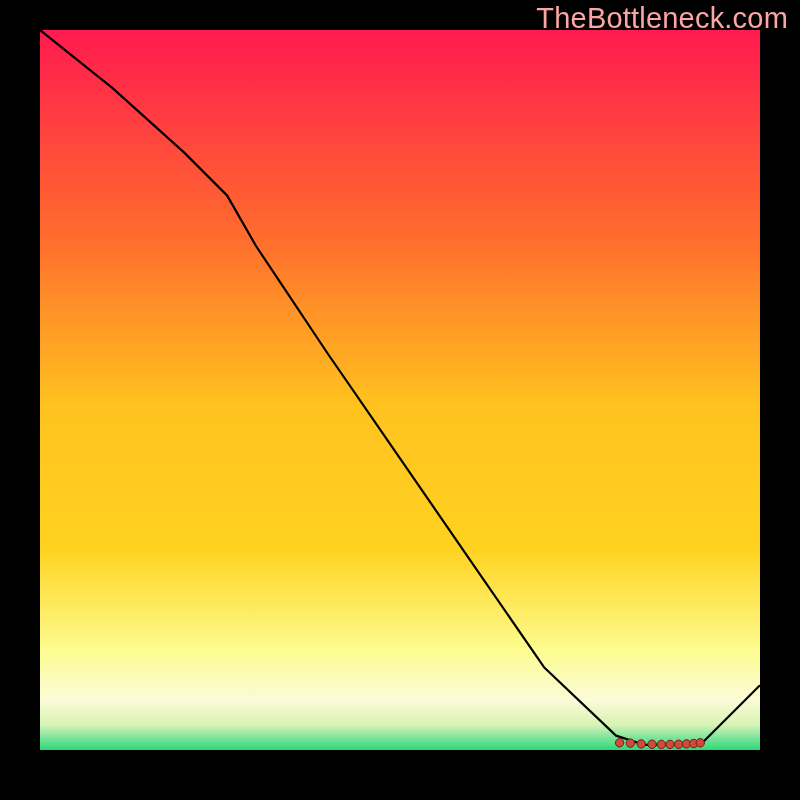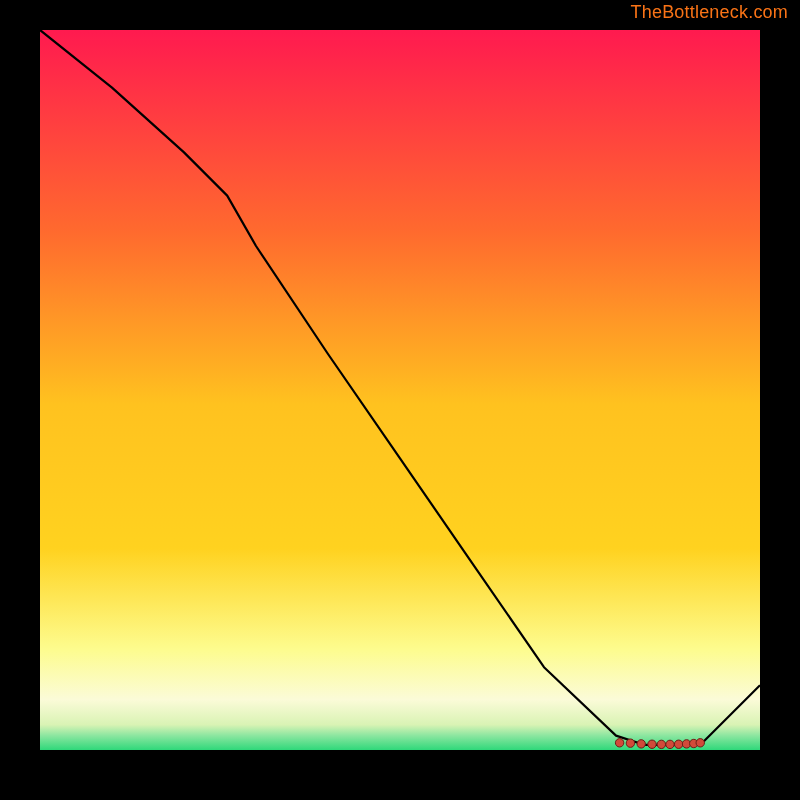--- a/index.html
+++ b/index.html
@@ -16,22 +16,22 @@
     left: 0;
     top: 0;
     width: 800px;
     height: 800px;
     background: #000;
   }
   .attribution {
     position: absolute;
     top: 2px;
     right: 12px;
-    color: #f97316;
-    font-size: 18px;
+    color: #fca5a5;
+    font-size: 29px;
     font-weight: 400;
     letter-spacing: 0.2px;
   }
   .plot-area {
     position: absolute;
     left: 40px;
     top: 30px;
     width: 720px;
     height: 720px;
   }

